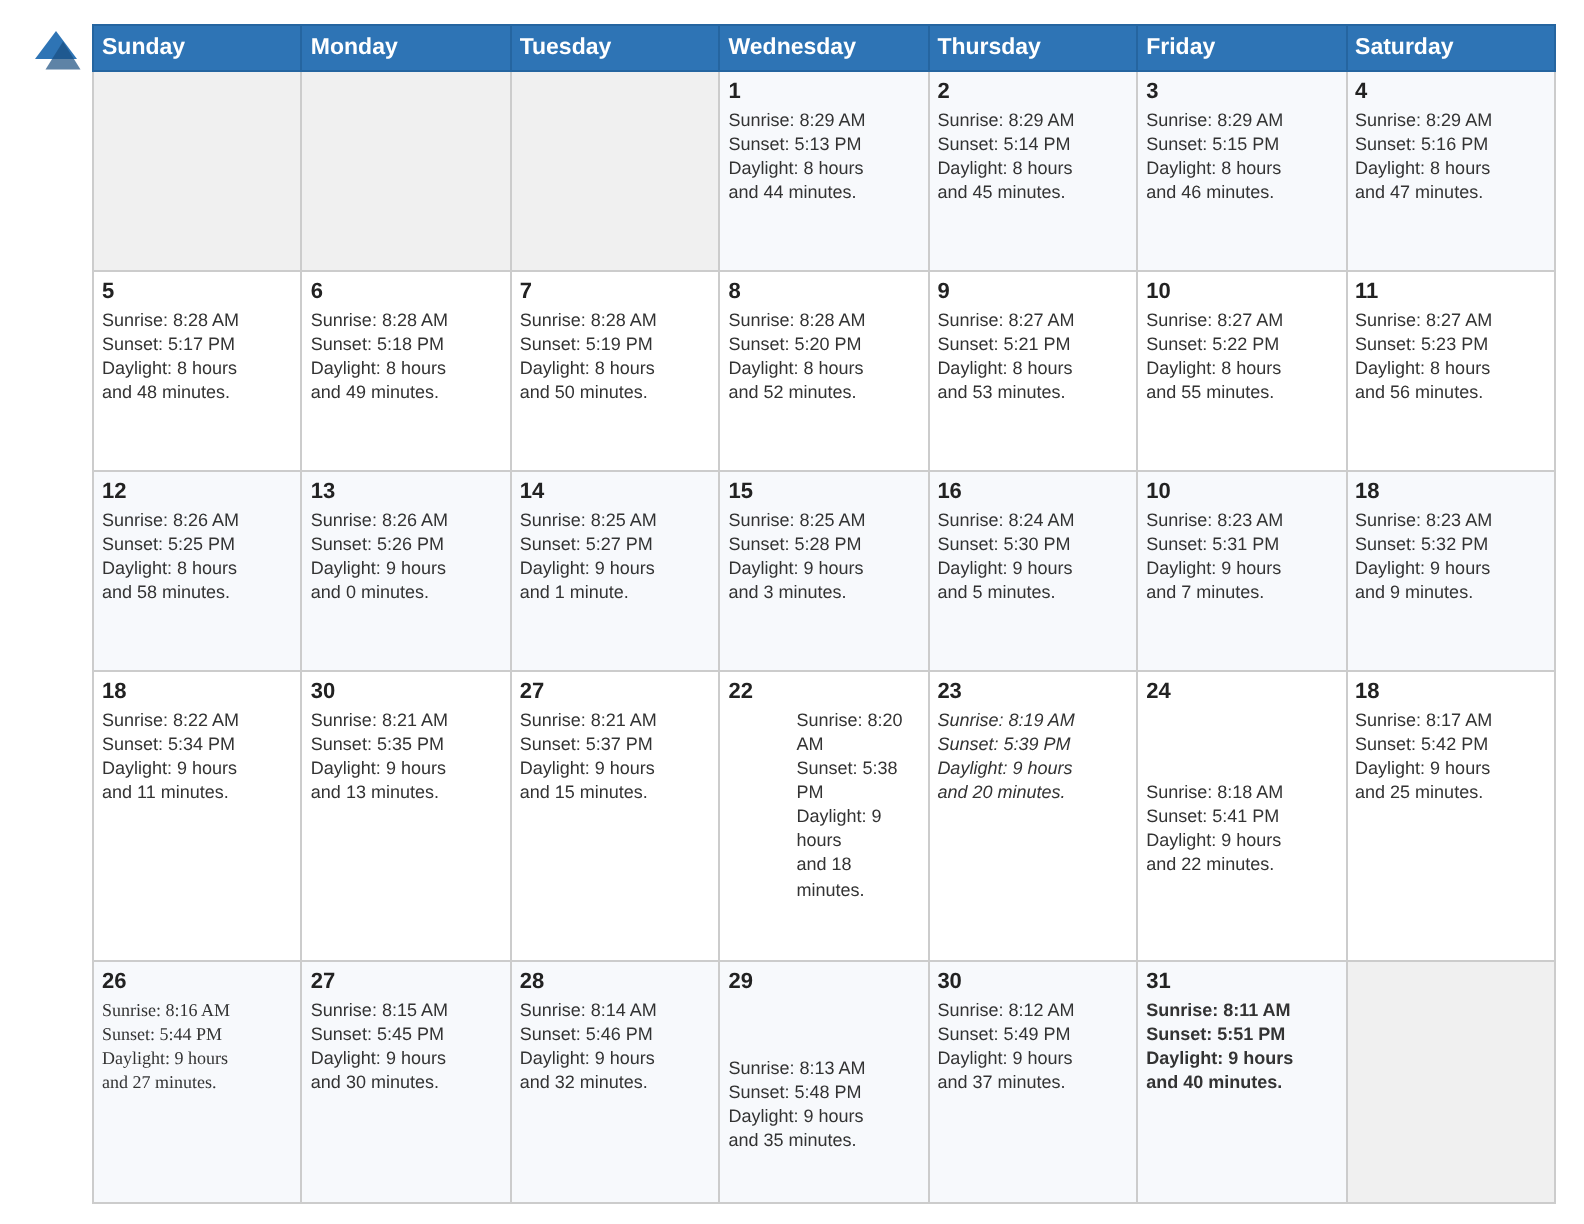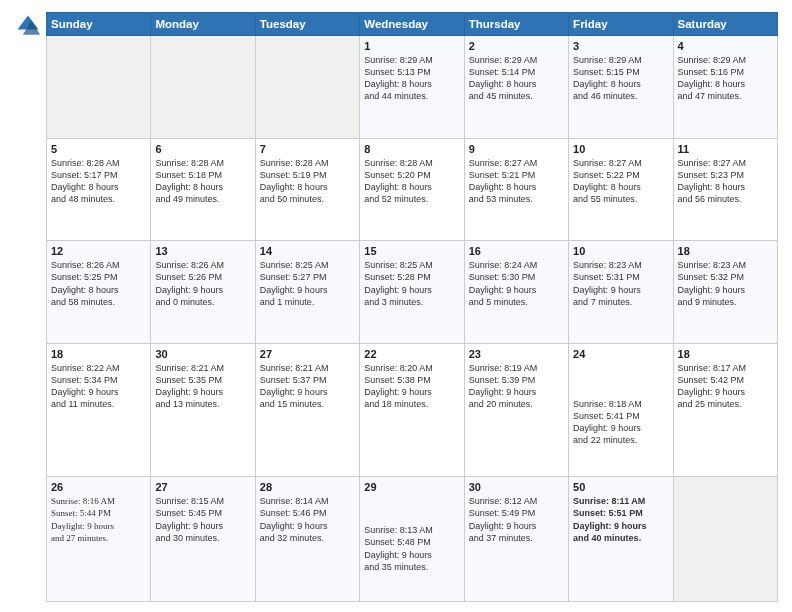--- a/index.html
+++ b/index.html
@@ -292,28 +292,28 @@
           </td>
           <td>
             <span class="day-num">27</span>
             <div class="cell-text" style="white-space: pre-line;">Sunrise: 8:21 AM
 Sunset: 5:37 PM
 Daylight: 9 hours
 and 15 minutes.</div>
           </td>
           <td>
             <span class="day-num">22</span>
-            <div class="cell-text" style="white-space: pre-line;">Sunrise: 8:20 AM
+            <div class="cell-text" style="white-space: pre-line; margin-left: 34px;">Sunrise: 8:20 AM
 Sunset: 5:38 PM
 Daylight: 9 hours
 and 18 minutes.</div>
           </td>
           <td>
             <span class="day-num">23</span>
-            <div class="cell-text" style="white-space: pre-line;">Sunrise: 8:19 AM
+            <div class="cell-text" style="white-space: pre-line; font-style: italic;">Sunrise: 8:19 AM
 Sunset: 5:39 PM
 Daylight: 9 hours
 and 20 minutes.</div>
           </td>
           <td>
             <span class="day-num">24</span>
             <div class="cell-text" style="white-space: pre-line; margin-top: 38px;">Sunrise: 8:18 AM
 Sunset: 5:41 PM
 Daylight: 9 hours
 and 22 minutes.</div>
@@ -356,21 +356,21 @@
 and 35 minutes.</div>
           </td>
           <td>
             <span class="day-num">30</span>
             <div class="cell-text" style="white-space: pre-line;">Sunrise: 8:12 AM
 Sunset: 5:49 PM
 Daylight: 9 hours
 and 37 minutes.</div>
           </td>
           <td>
-            <span class="day-num">50</span>
+            <span class="day-num">31</span>
             <div class="cell-text" style="white-space: pre-line; font-weight: bold;">Sunrise: 8:11 AM
 Sunset: 5:51 PM
 Daylight: 9 hours
 and 40 minutes.</div>
           </td>
           <td class="empty-cell"></td>
         </tr>
       </tbody>
   </table>
 </div>

